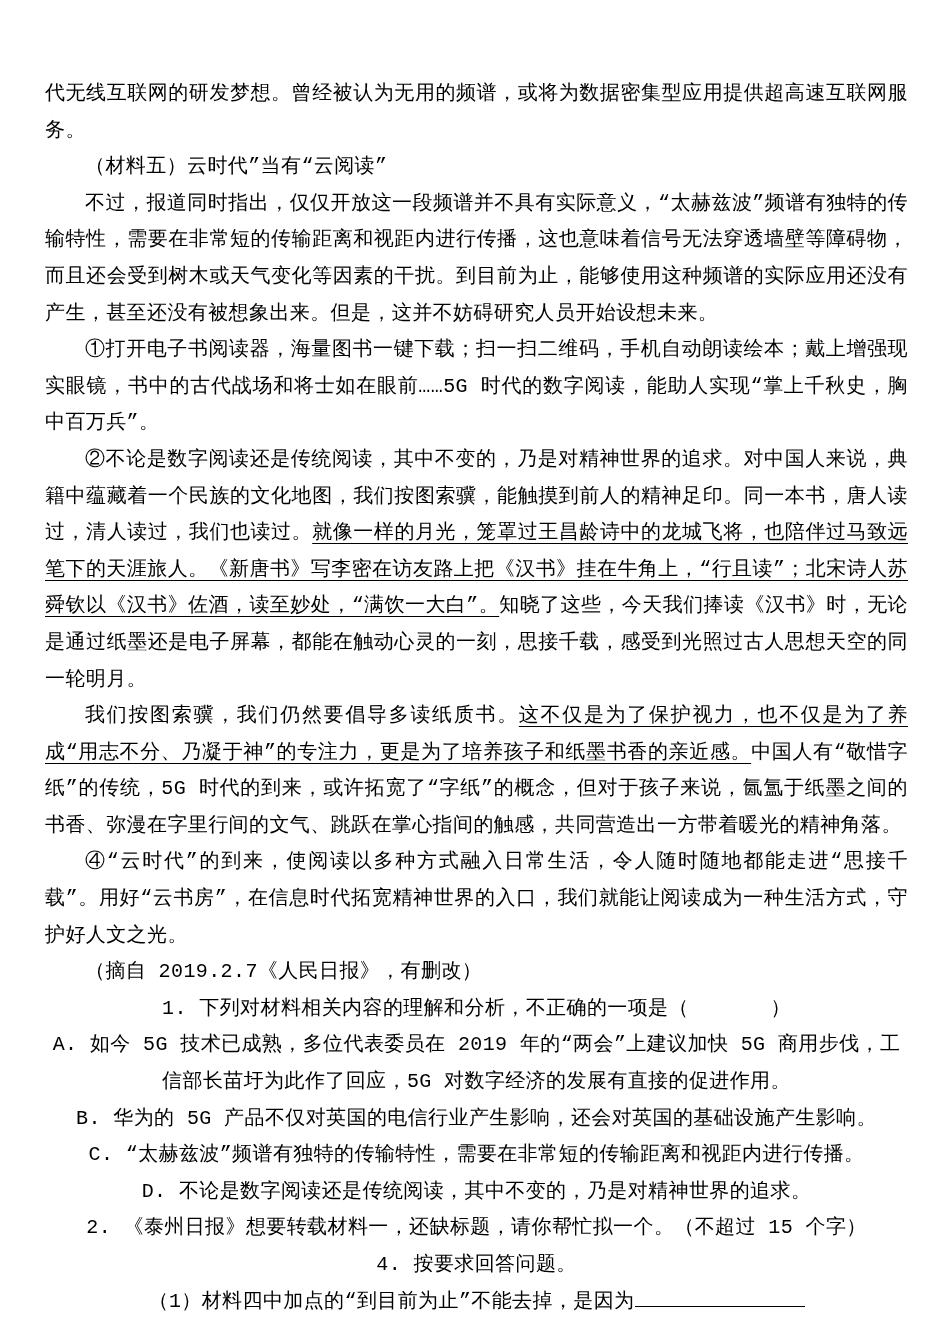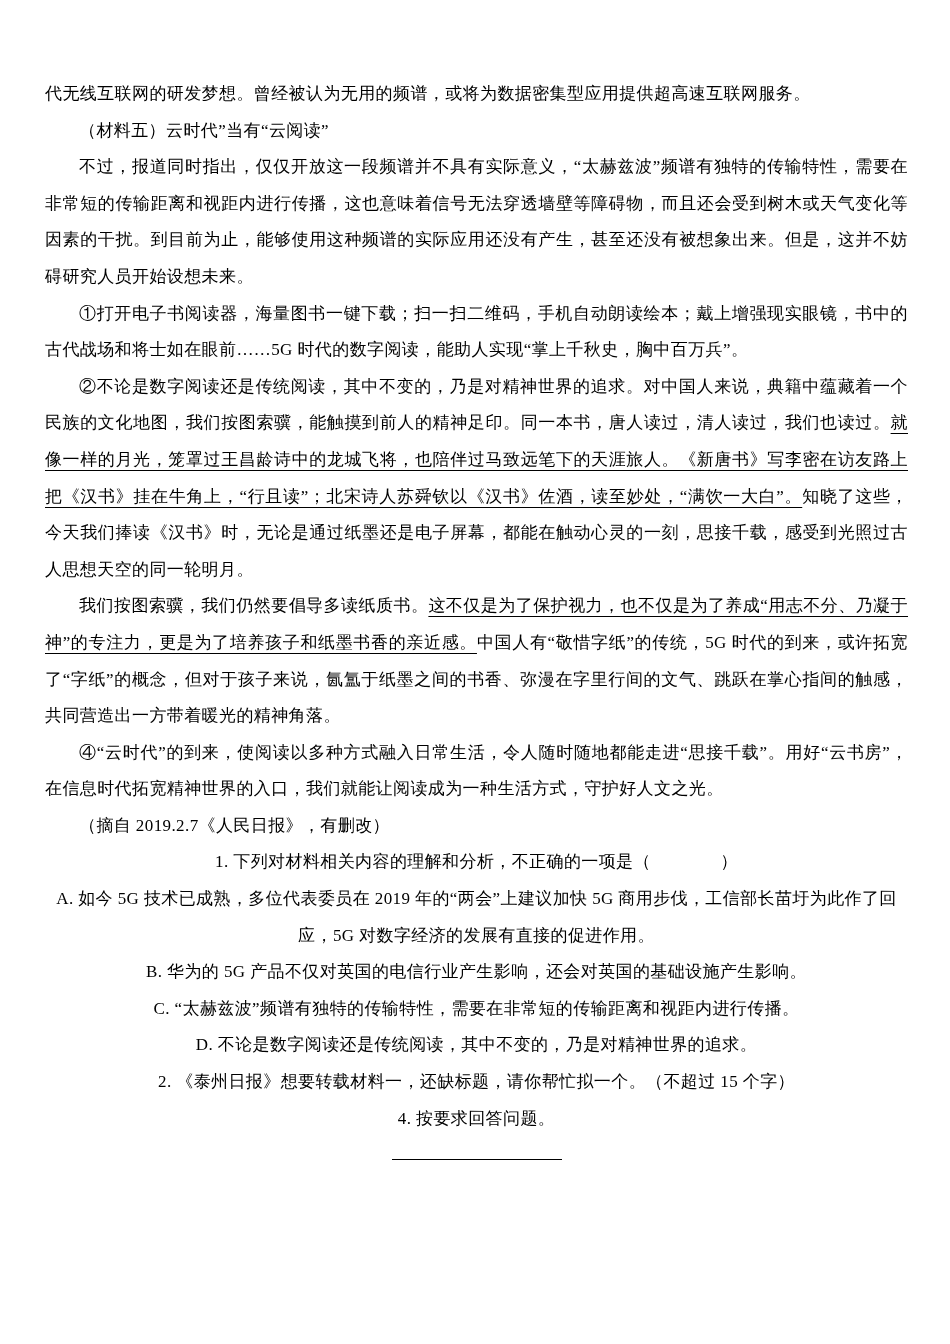--- a/index.html
+++ b/index.html
@@ -17,25 +17,26 @@
   .page {
     box-sizing: border-box;
     width: 950px;
     height: 1344px;
     padding: 76px 42px 0 45px;
     background: #ffffff;
     overflow: hidden;
   }
   .doc p {
     margin: 0;
-    font-size: 17px;
+    font-size: 20px;
     letter-spacing: 0.4px;
     line-height: 36.6px;
     text-align: justify;
     word-break: break-all;
+    font-family: Liberation Mono, monospace;
   }
   .doc p.indent {
     text-indent: 2em;
   }
   .doc p.question {
     text-align: center;
   }
   .u {
     text-decoration: underline;
     text-underline-offset: 5px;
@@ -62,15 +63,15 @@
       <p class="body indent"><span>我们按图索骥，我们仍然要倡导多读纸质书。</span><span class="u">这不仅是为了保护视力，也不仅是为了养成“用志不分、乃凝于神”的专注力，更是为了培养孩子和纸墨书香的亲近感。</span><span>中国人有“敬惜字纸”的传统，5G 时代的到来，或许拓宽了“字纸”的概念，但对于孩子来说，氤氲于纸墨之间的书香、弥漫在字里行间的文气、跳跃在掌心指间的触感，共同营造出一方带着暖光的精神角落。</span></p>
       <p class="body indent"><span>④“云时代”的到来，使阅读以多种方式融入日常生活，令人随时随地都能走进“思接千载”。用好“云书房”，在信息时代拓宽精神世界的入口，我们就能让阅读成为一种生活方式，守护好人文之光。</span></p>
       <p class="body indent"><span>（摘自 2019.2.7《人民日报》，有删改）</span></p>
       <p class="question"><span>1.  下列对材料相关内容的理解和分析，不正确的一项是（　　　　）</span></p>
       <p class="question"><span>A.  如今 5G 技术已成熟，多位代表委员在 2019 年的“两会”上建议加快 5G 商用步伐，工信部长苗圩为此作了回应，5G 对数字经济的发展有直接的促进作用。</span></p>
       <p class="question"><span>B.  华为的 5G 产品不仅对英国的电信行业产生影响，还会对英国的基础设施产生影响。</span></p>
       <p class="question"><span>C.  “太赫兹波”频谱有独特的传输特性，需要在非常短的传输距离和视距内进行传播。</span></p>
       <p class="question"><span>D.  不论是数字阅读还是传统阅读，其中不变的，乃是对精神世界的追求。</span></p>
       <p class="question"><span>2.  《泰州日报》想要转载材料一，还缺标题，请你帮忙拟一个。（不超过 15 个字）</span></p>
       <p class="question"><span>4.  按要求回答问题。</span></p>
-      <p class="question"><span class="blank"></span></p>
+      <p class="question"><span>（1）材料四中加点的“到目前为止”不能去掉，是因为</span><span class="blank"></span></p>
     </div>
 </div>
 
 </body></html>

